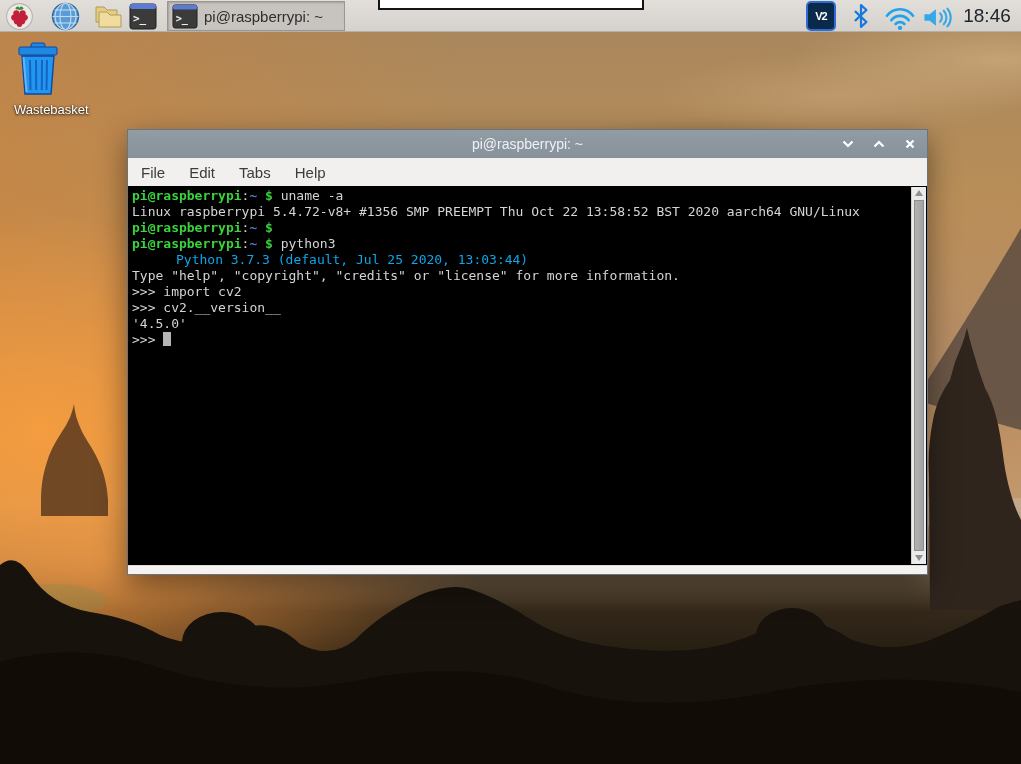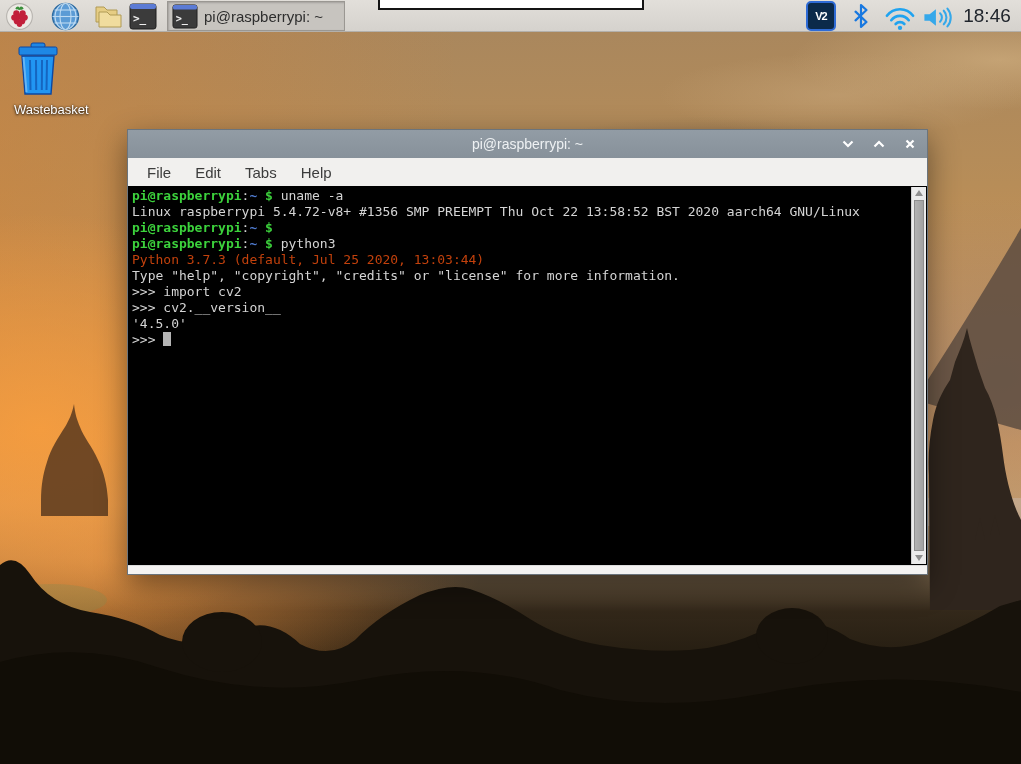--- a/index.html
+++ b/index.html
@@ -68,21 +68,21 @@
     display:flex; align-items:center; position:relative; flex:0 0 auto;
   }
   .title-text {
     position:absolute; left:0; right:0; text-align:center;
     color:#eef1f3; font-size:14px;
   }
   .win-controls { position:absolute; right:8px; top:0; height:28px; display:flex; align-items:center; gap:13px; }
   .win-btn { width:18px; height:18px; display:flex; align-items:center; justify-content:center; cursor:default; }
   .menubar {
     height:28px; background:#f1f0ee; display:flex; align-items:center;
-    padding-left:19px; gap:24px; flex:0 0 auto;
+    padding-left:13px; gap:24px; flex:0 0 auto;
   }
   .menu-item { font-size:15px; color:#3c3c3c; cursor:default; }
   .term-wrap { position:relative; flex:1 1 auto; background:#000; overflow:hidden; }
   .term-text {
     position:absolute; left:4px; top:2px; right:18px;
     font-family:"DejaVu Sans Mono", monospace; font-size:13px; line-height:16px;
   }
   .term-line { white-space:pre; }
   .seg-bold { font-weight:bold; }
   .cursor { display:inline-block; width:8px; height:14px; vertical-align:-2px; }
@@ -246,21 +246,21 @@
     <span class="menu-item">Edit</span>
     <span class="menu-item">Tabs</span>
     <span class="menu-item">Help</span>
   </div>
   <div class="term-wrap">
     <div class="term-text">
         <div class="term-line"><span class="seg-bold" style="color: rgb(60, 210, 60);">pi@raspberrypi</span><span style="color: rgb(212, 212, 212);">:</span><span class="seg-bold" style="color: rgb(79, 123, 208);">~</span><span style="color: rgb(212, 212, 212);"> </span><span class="seg-bold" style="color: rgb(60, 210, 60);">$</span><span style="color: rgb(212, 212, 212);"> uname -a</span></div>
         <div class="term-line"><span style="color: rgb(212, 212, 212);">Linux raspberrypi 5.4.72-v8+ #1356 SMP PREEMPT Thu Oct 22 13:58:52 BST 2020 aarch64 GNU/Linux</span></div>
         <div class="term-line"><span class="seg-bold" style="color: rgb(60, 210, 60);">pi@raspberrypi</span><span style="color: rgb(212, 212, 212);">:</span><span class="seg-bold" style="color: rgb(79, 123, 208);">~</span><span style="color: rgb(212, 212, 212);"> </span><span class="seg-bold" style="color: rgb(60, 210, 60);">$</span></div>
         <div class="term-line"><span class="seg-bold" style="color: rgb(60, 210, 60);">pi@raspberrypi</span><span style="color: rgb(212, 212, 212);">:</span><span class="seg-bold" style="color: rgb(79, 123, 208);">~</span><span style="color: rgb(212, 212, 212);"> </span><span class="seg-bold" style="color: rgb(60, 210, 60);">$</span><span style="color: rgb(212, 212, 212);"> python3</span></div>
-        <div class="term-line"><span style="color: #c2410c;">Python 3.7.3 (default, Jul 25 2020, 13:03:44)</span></div>
+        <div class="term-line"><span style="color: #0ea5e9; margin-left: 44px;">Python 3.7.3 (default, Jul 25 2020, 13:03:44)</span></div>
         <div class="term-line"><span style="color: rgb(212, 212, 212);">Type "help", "copyright", "credits" or "license" for more information.</span></div>
         <div class="term-line"><span style="color: rgb(212, 212, 212);">&gt;&gt;&gt; import cv2</span></div>
         <div class="term-line"><span style="color: rgb(212, 212, 212);">&gt;&gt;&gt; cv2.__version__</span></div>
         <div class="term-line"><span style="color: rgb(212, 212, 212);">'4.5.0'</span></div>
         <div class="term-line"><span style="color: rgb(212, 212, 212);">&gt;&gt;&gt; </span><span class="cursor" style="background: rgb(181, 181, 181);"></span></div>
       </div>
     <div class="scrollbar">
       <div class="sb-btn sb-up">
           <div class="tri-up"></div>
         </div>

